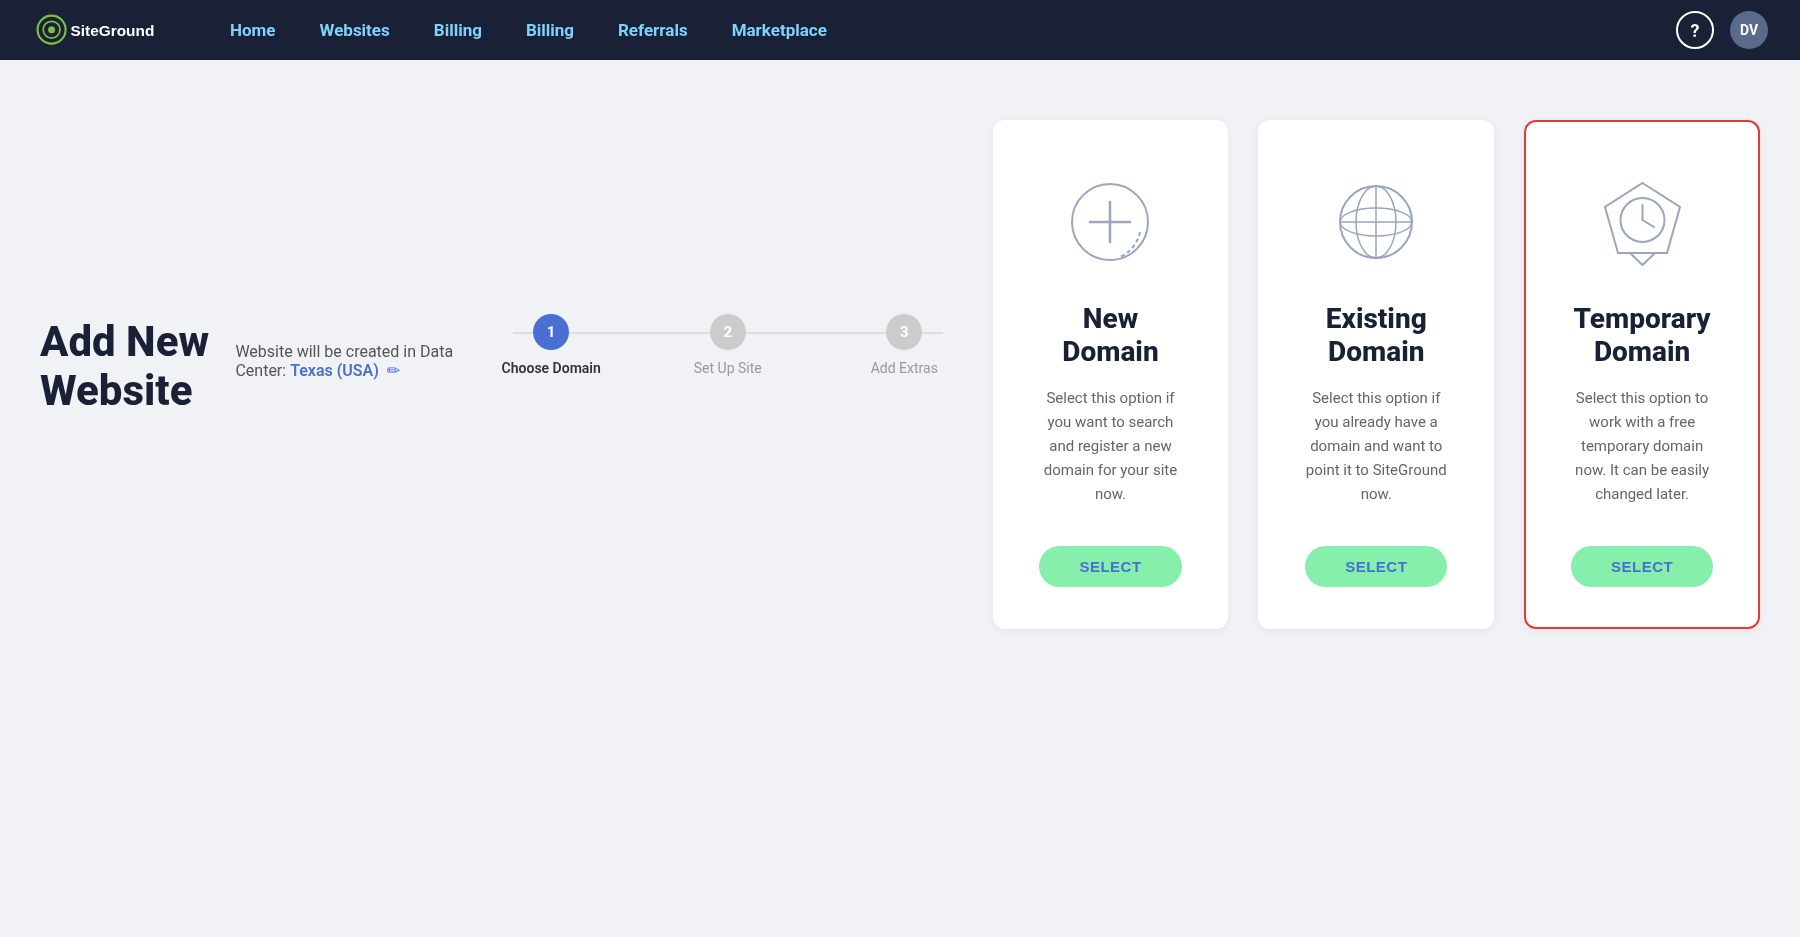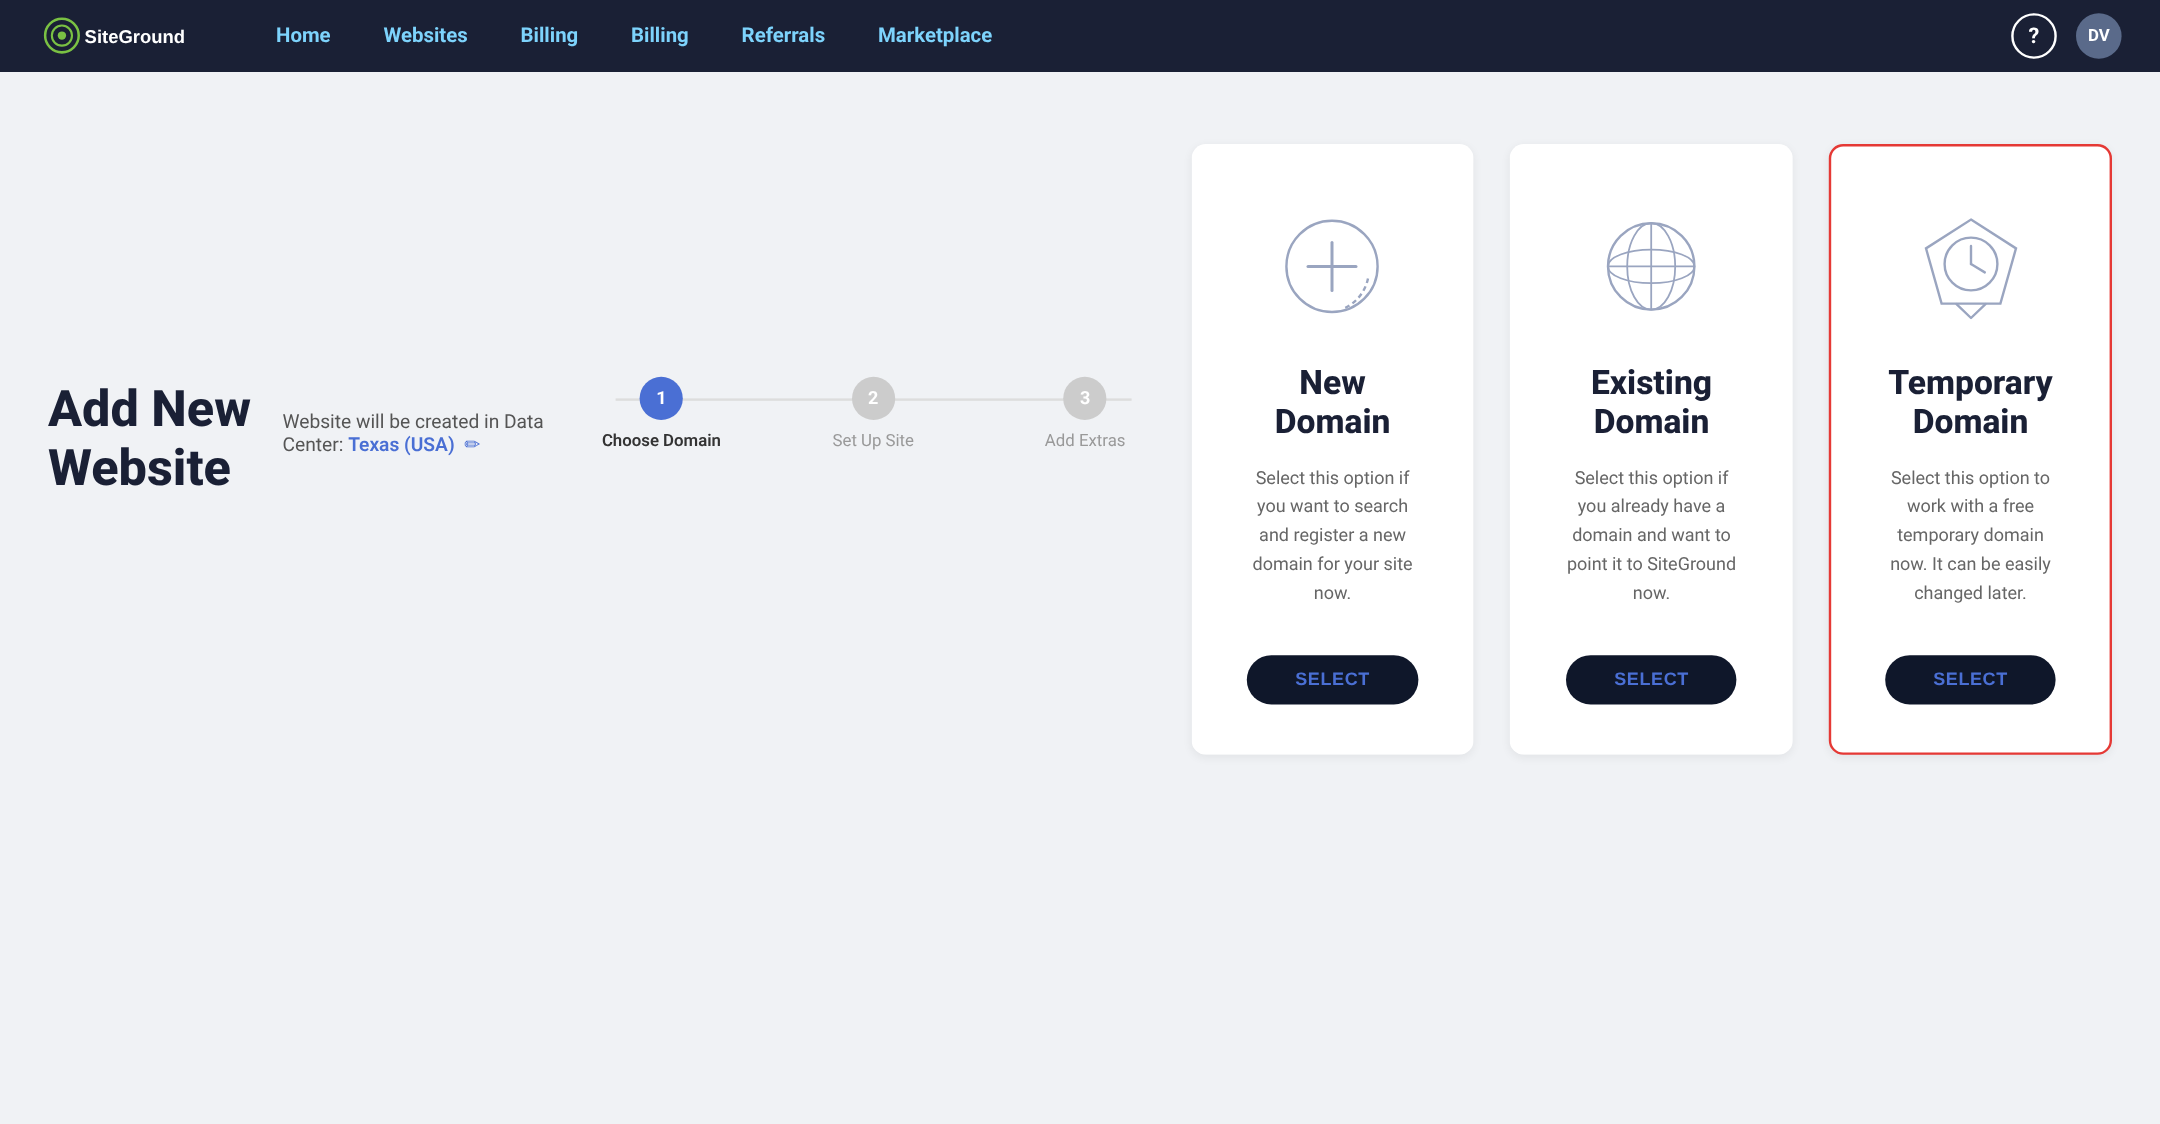--- a/index.html
+++ b/index.html
@@ -191,21 +191,21 @@
       margin-bottom: 18px;
     }
     .card-desc {
       font-size: 15px;
       color: #666;
       line-height: 1.6;
       margin-bottom: 40px;
       max-width: 320px;
     }
     .card-btn {
-      background: #0f172a;
+      background: #86efac;
       color: #4a6fd4;
       border: none;
       border-radius: 30px;
       padding: 12px 40px;
       font-size: 15px;
       font-weight: 700;
       letter-spacing: 0.5px;
       cursor: pointer;
       text-transform: uppercase;
     }

